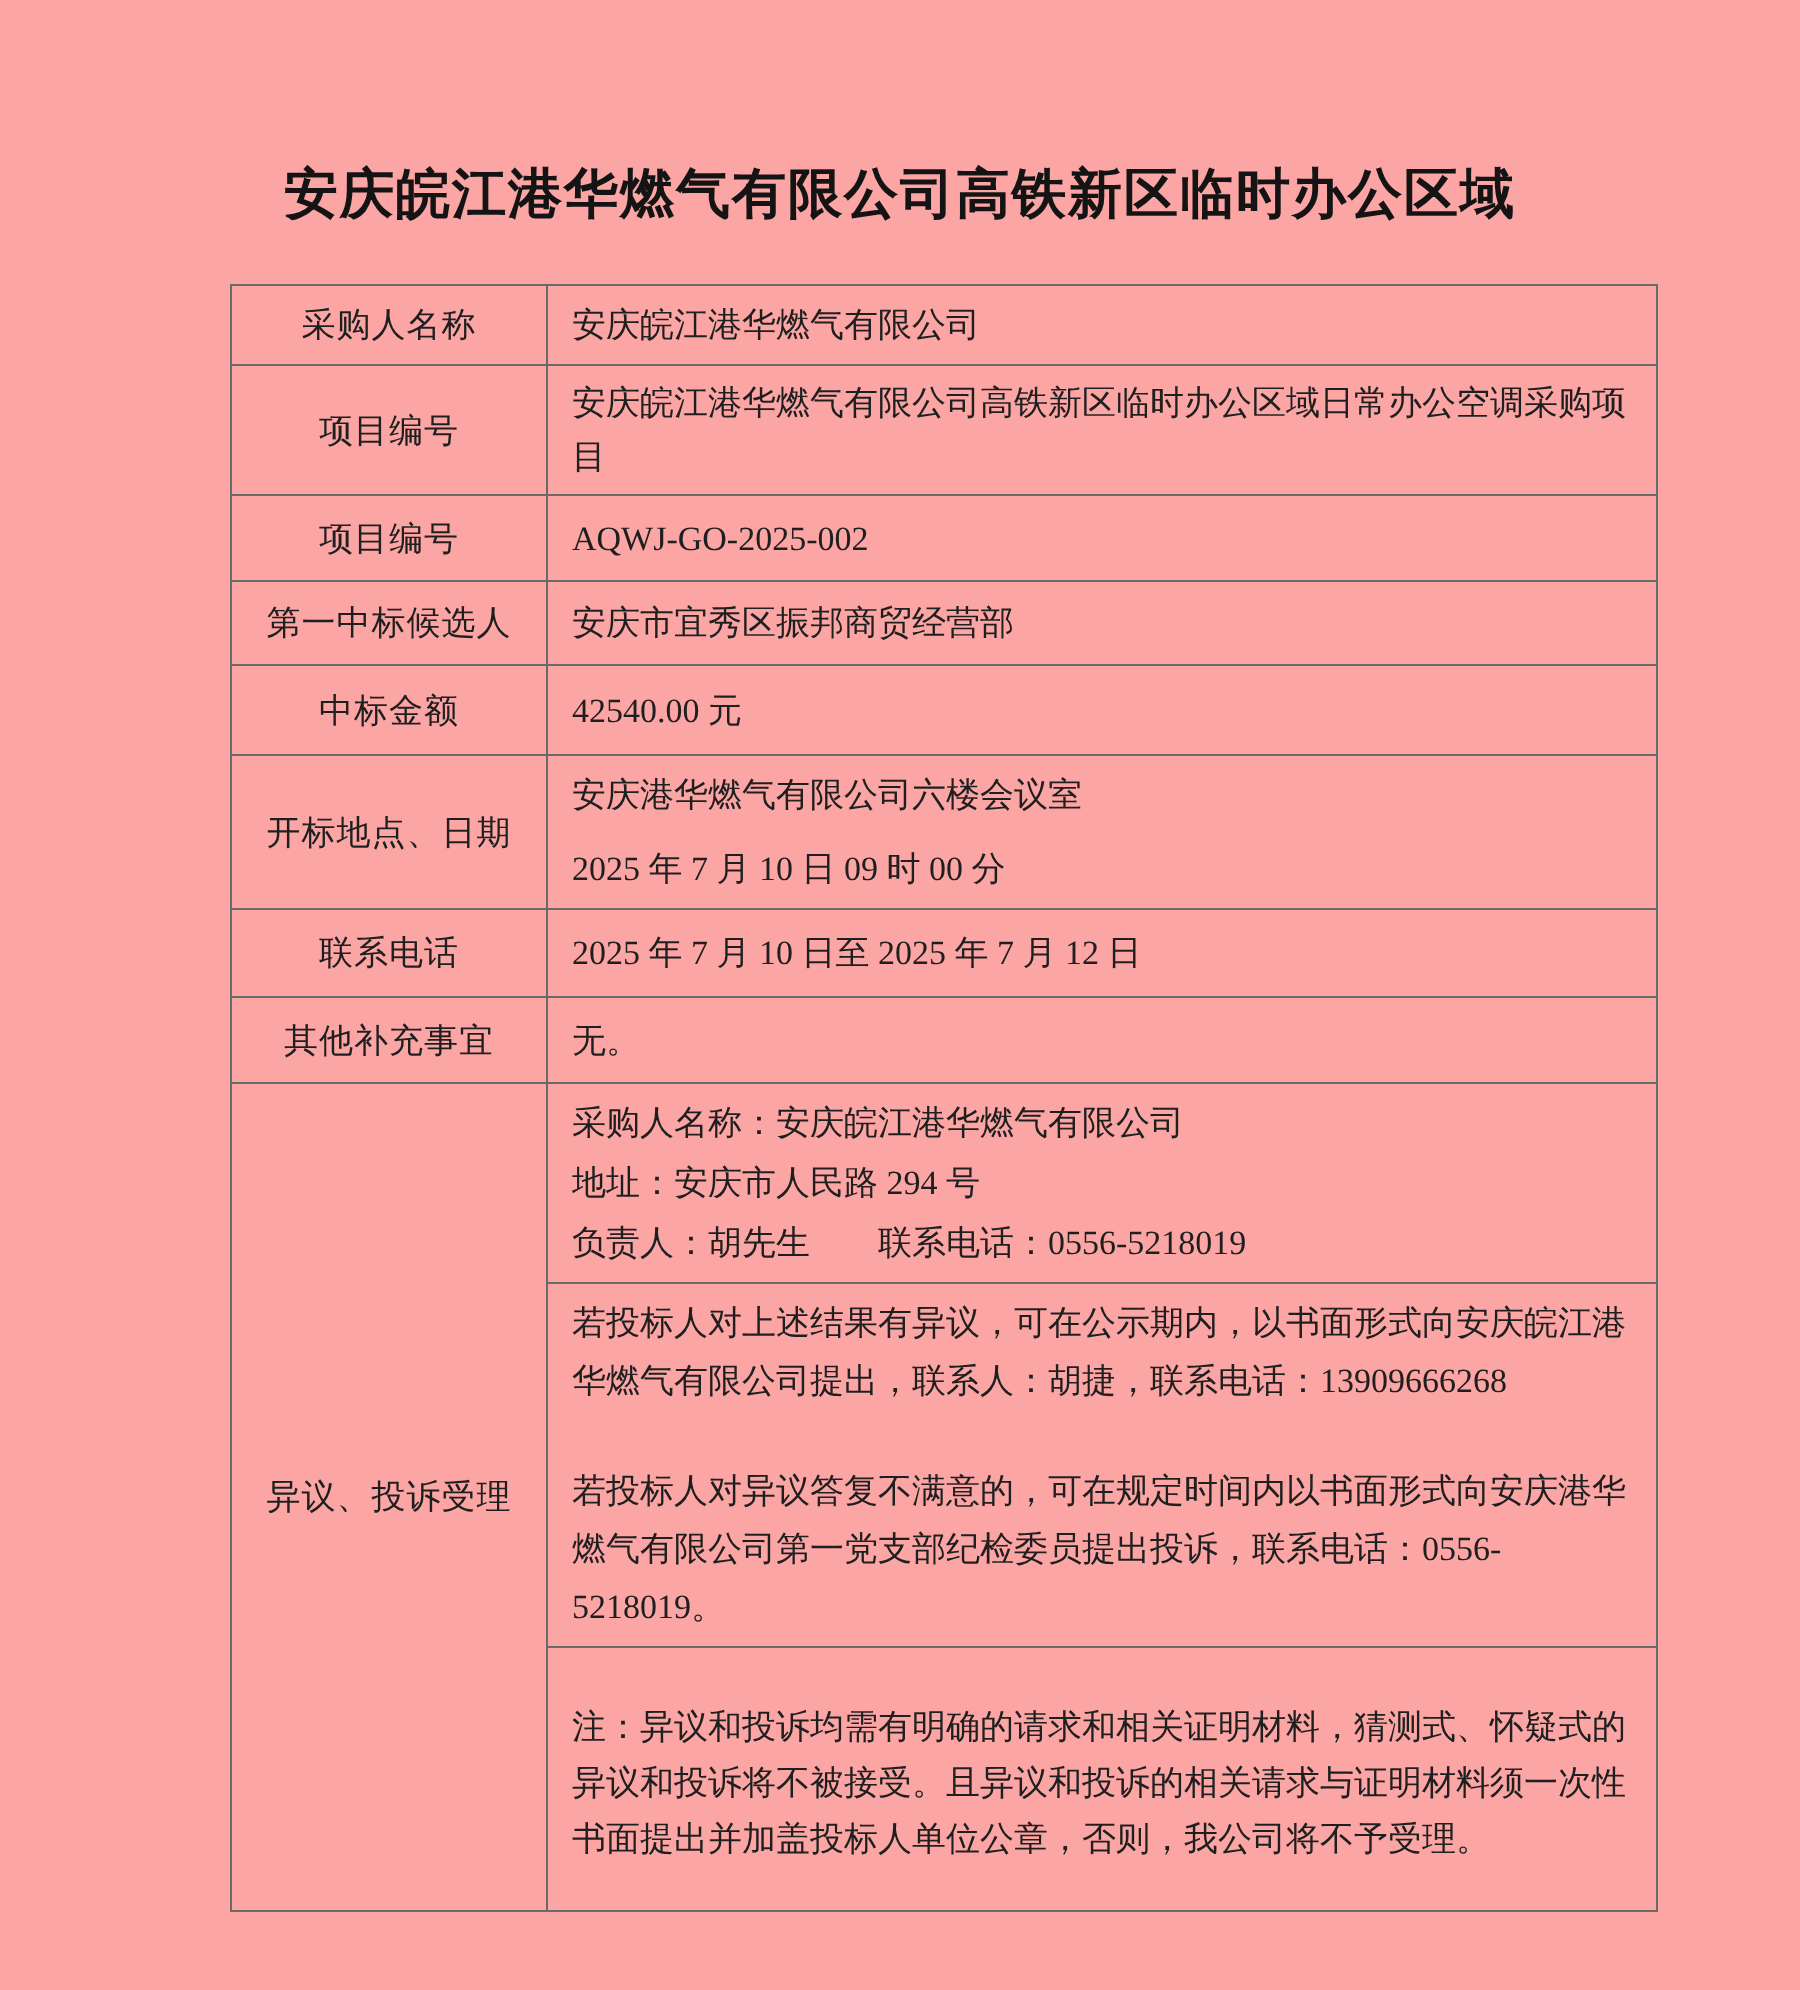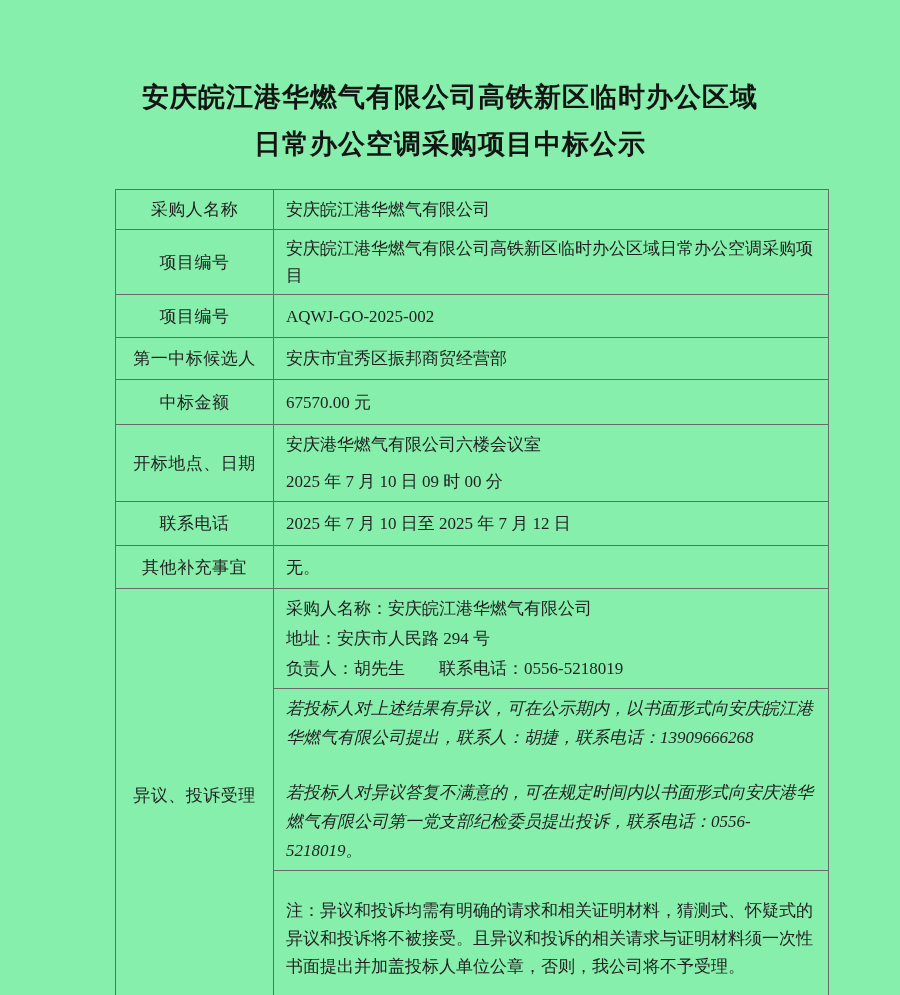--- a/index.html
+++ b/index.html
@@ -8,21 +8,21 @@
     width: 900px;
     height: 995px;
     font-family: "Liberation Serif", "DejaVu Serif", serif;
     color: #1f1f1f;
     position: relative;
     overflow: hidden;
   }
   .page {
     width: 900px;
     height: 995px;
-    background: #86efac;
+    background: #fca5a5;
   }
   .doc-title {
     padding-top: 74px;
     text-align: center;
     font-size: 27px;
     font-weight: bold;
     color: #141414;
     line-height: 47px;
     letter-spacing: 1px;
   }
@@ -61,32 +61,31 @@
   tr.r6 td { height: 72px; margin-top: 44px; }
   tr.r7 td { height: 44px; }
   tr.r8 td { height: 43px; }
   tr.r9a td { height: 91px; margin-top: 24px; }
   tr.r9b td { height: 144px; }
   tr.r9c td { height: 132px; }
   .vline { line-height: 29px; }
   .vline + .vline { margin-top: 8px; }
   td.sub1 .vline + .vline { margin-top: 1px; }
   td.sub1 .vline { line-height: 29px; }
-  td.sub2 p { line-height: 29px; font-style: italic; }
+  td.sub2 p { line-height: 29px; }
   td.sub2 p + p { margin-top: 26px; }
   td.sub3 { line-height: 28px; vertical-align: top; padding-top: 9px; }
 </style>
 </head>
 <body>
 
 <div class="page">
 
   <h1 class="doc-title">
     <span class="tl">安庆皖江港华燃气有限公司高铁新区临时办公区域</span>
-    <span class="tl">日常办公空调采购项目中标公示</span>
   </h1>
 
   <table class="doc-table">
     <colgroup>
       <col class="c-label">
       <col class="c-value">
     </colgroup>
     <tbody>
 
       <tr class="r1">
@@ -104,21 +103,21 @@
         <td class="value">AQWJ-GO-2025-002</td>
       </tr>
 
       <tr class="r4">
         <td class="label">第一中标候选人</td>
         <td class="value center">安庆市宜秀区振邦商贸经营部</td>
       </tr>
 
       <tr class="r5">
         <td class="label">中标金额</td>
-        <td class="value center">67570.00 元</td>
+        <td class="value center">42540.00 元</td>
       </tr>
 
       <tr class="r6">
         <td class="label">开标地点、日期</td>
         <td class="value">
           <div class="vline">安庆港华燃气有限公司六楼会议室</div>
           <div class="vline">2025 年 7 月 10 日 09 时 00 分</div>
         </td>
       </tr>
 

